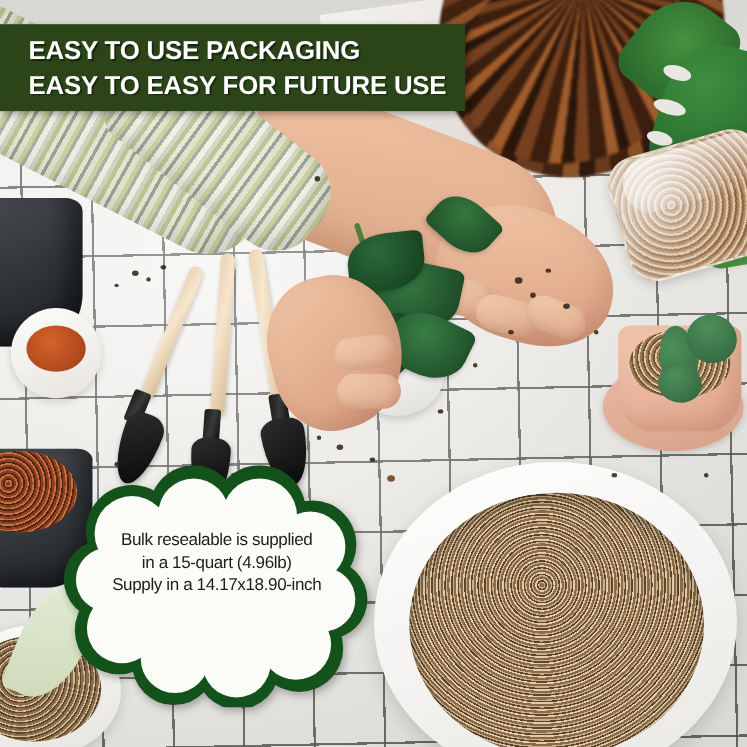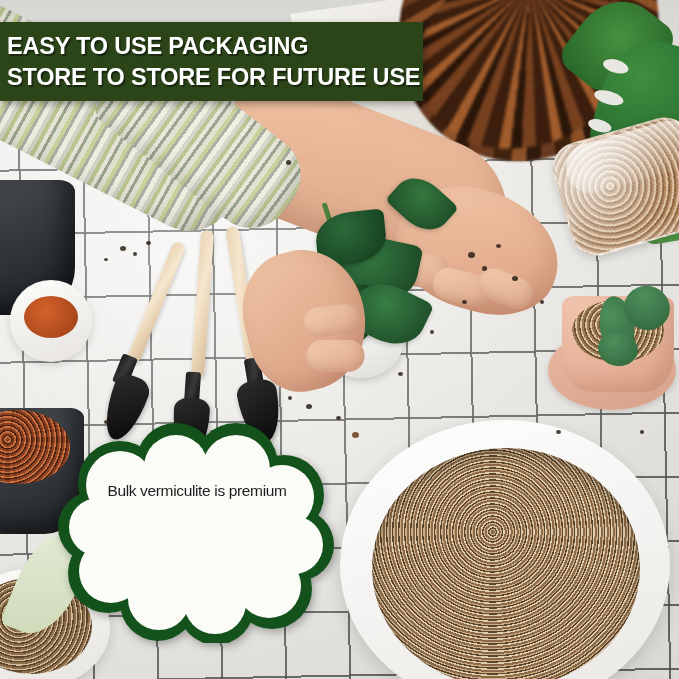--- a/index.html
+++ b/index.html
@@ -274,21 +274,21 @@
   .stem{position:absolute;background:#4a7f3c;border-radius:3px;}
 
   
   .speck{position:absolute;border-radius:50%;background:#2a2016;opacity:.85;}
 
   
   #banner{
     position:absolute;left:0;top:22px;width:423px;height:79px;
     background:#2b4418;
     display:flex;flex-direction:column;justify-content:center;
-    padding-left:7px;box-sizing:border-box;
+    padding-left:26px;box-sizing:border-box;
     box-shadow:2px 3px 7px rgba(0,0,0,.35);
   }
   .banner-line{
     color:#ffffff;
     font-family:"Liberation Sans",sans-serif;
     font-weight:bold;
     font-size:23.5px;
     line-height:31px;
     letter-spacing:-0.2px;
     text-shadow:1.5px 1.5px 1px rgba(0,0,0,.45);
@@ -418,21 +418,21 @@
     <div class="speck" style="left:352px;top:432px;width:7px;height:6px;background:#6b3a1c;"></div>
     <div class="speck" style="left:210px;top:430px;width:5px;height:4px;"></div>
     <div class="speck" style="left:168px;top:448px;width:4px;height:4px;"></div>
     <div class="speck" style="left:104px;top:420px;width:5px;height:4px;"></div>
     <div class="speck" style="left:556px;top:430px;width:5px;height:4px;"></div>
     <div class="speck" style="left:640px;top:430px;width:4px;height:4px;"></div>
   </div>
 
   <div id="banner">
     <div class="banner-line">EASY TO USE PACKAGING</div>
-    <div class="banner-line">STORE TO STORE FOR FUTURE USE</div>
+    <div class="banner-line">EASY TO EASY FOR FUTURE USE</div>
   </div>
 
   <div id="callout">
     <svg viewBox="0 0 278 220">
       <g>
         <circle cx="62" cy="60" r="42" fill="#14521c"></circle>
         <circle cx="118" cy="40" r="40" fill="#14521c"></circle>
         <circle cx="178" cy="42" r="42" fill="#14521c"></circle>
         <circle cx="226" cy="72" r="40" fill="#14521c"></circle>
         <circle cx="240" cy="122" r="36" fill="#14521c"></circle>
@@ -451,17 +451,19 @@
         <circle cx="236" cy="122" r="29" fill="#fbfbf8"></circle>
         <circle cx="211" cy="163" r="32" fill="#fbfbf8"></circle>
         <circle cx="157" cy="180" r="31" fill="#fbfbf8"></circle>
         <circle cx="101" cy="176" r="31" fill="#fbfbf8"></circle>
         <circle cx="53" cy="148" r="32" fill="#fbfbf8"></circle>
         <circle cx="40" cy="104" r="29" fill="#fbfbf8"></circle>
         <rect x="40" y="46" width="196" height="130" rx="42" fill="#fbfbf8"></rect>
       </g>
     </svg>
     <div id="callout-text">
-      <div>Bulk vermiculite is premium</div>
+      <div>Bulk resealable is supplied</div>
+      <div>in a 15-quart (4.96lb)</div>
+      <div>Supply in a 14.17x18.90-inch</div>
     </div>
   </div>
 
 </div>
 
 </body></html>

